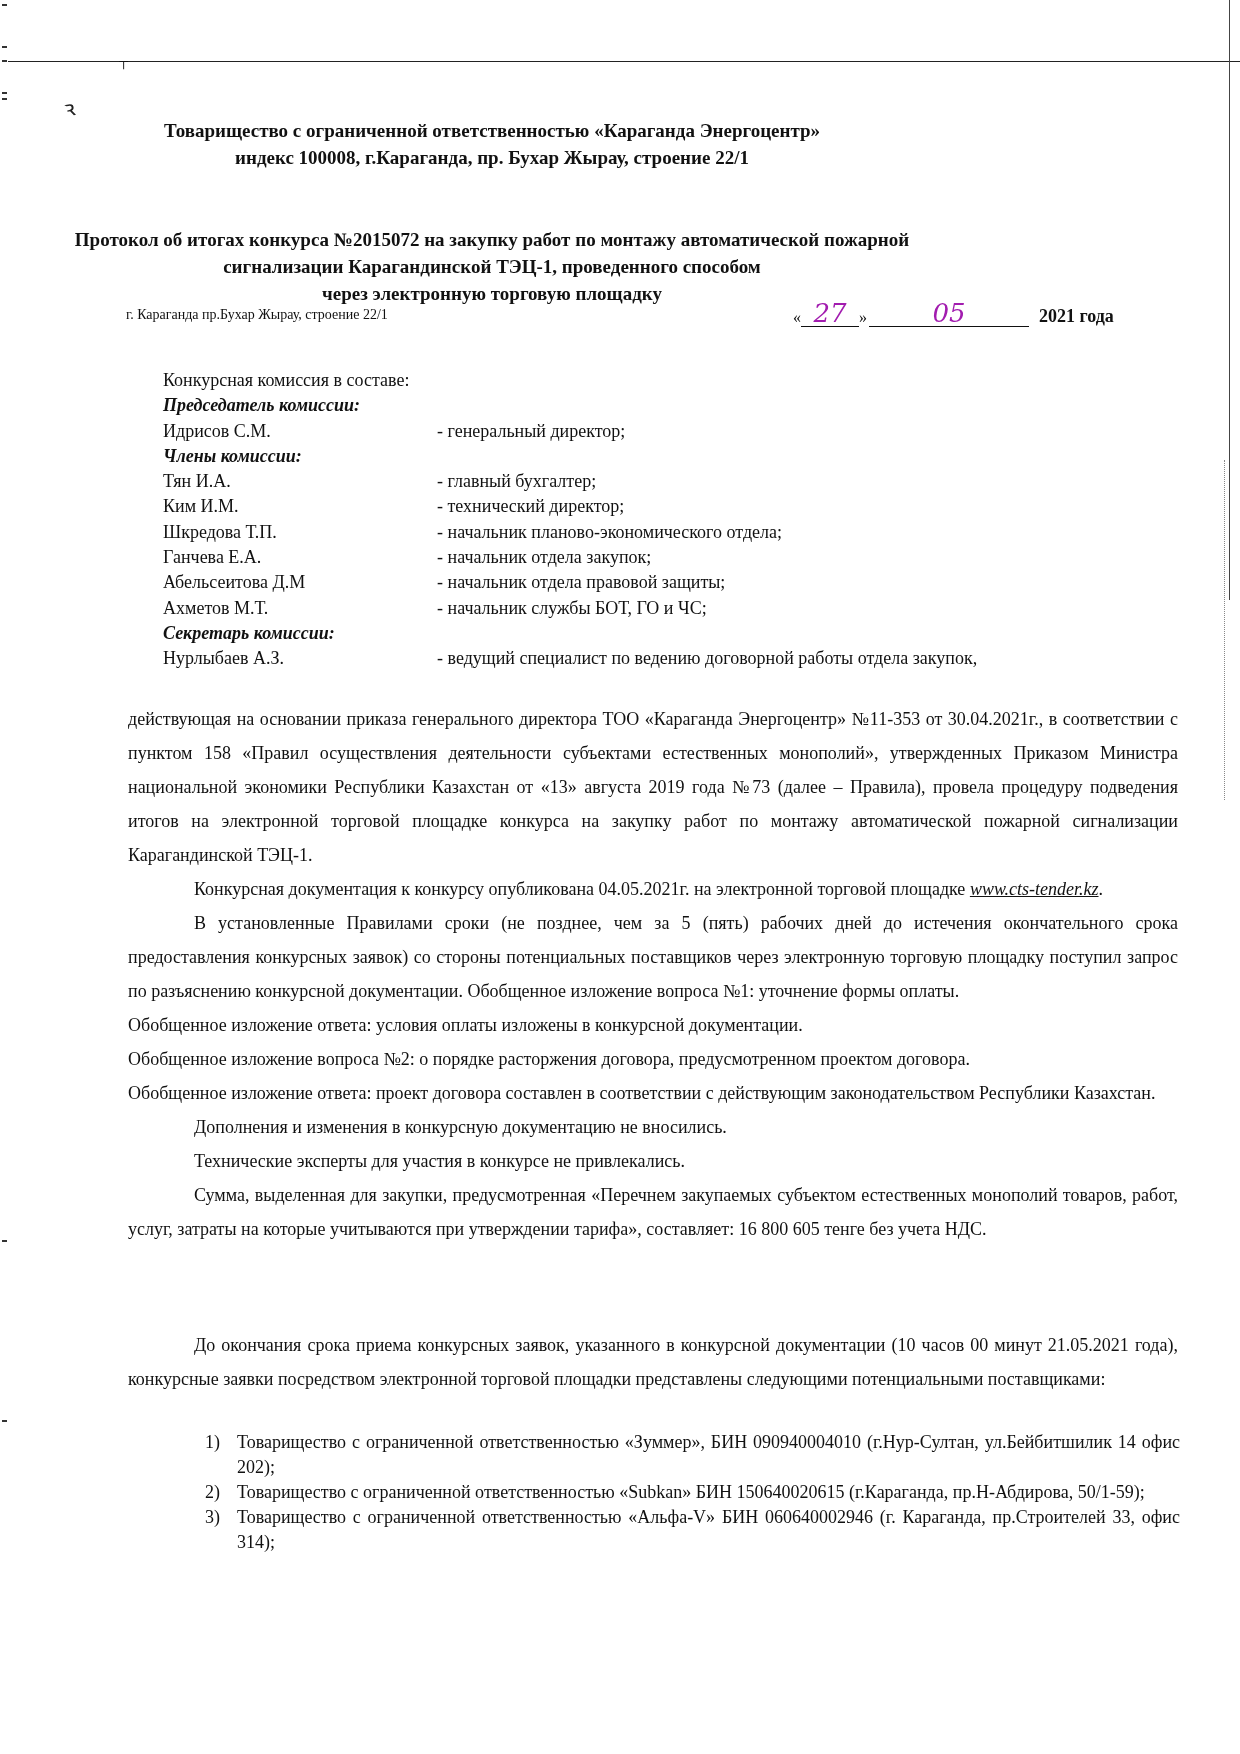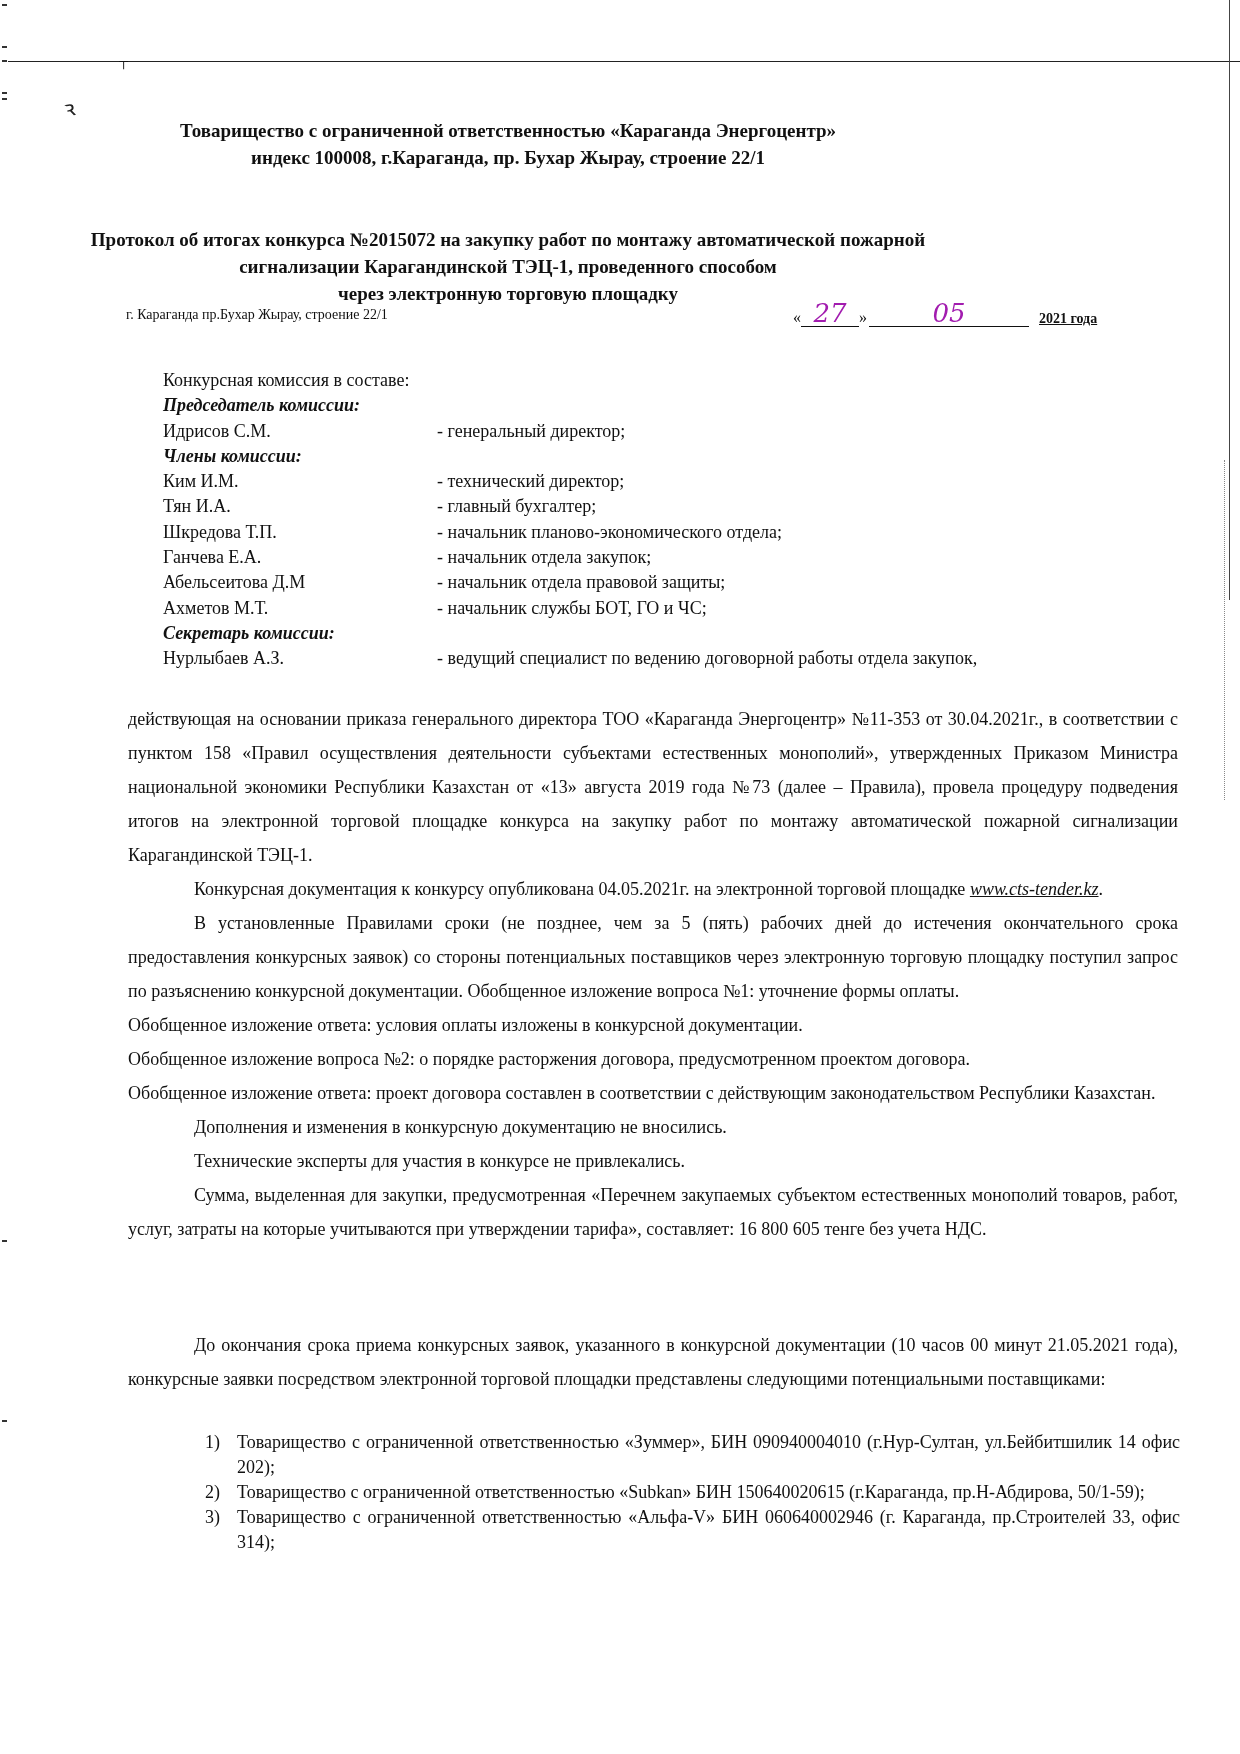--- a/index.html
+++ b/index.html
@@ -9,31 +9,31 @@
     color: #111111;
   }
   .page { position: absolute; left: 0; top: 0; width: 1240px; height: 1754px; }
   .scan-top-line { position: absolute; left: 8px; top: 61px; width: 1232px; height: 1px; background: #222; }
   .scan-right-line { position: absolute; right: 10px; top: 0; width: 1px; height: 600px; background: #444; }
   .scan-right-dots { position: absolute; right: 14px; top: 460px; width: 1px; height: 340px; border-left: 1px dotted #888; }
   .edge-mark { position: absolute; left: 2px; width: 5px; height: 2px; background: #333; }
   .scribble { position: absolute; left: 64px; top: 92px; font-size: 22px; transform: rotate(-12deg); color: #222; }
   .tick-mark { position: absolute; left: 118px; top: 58px; font-size: 12px; }
 
-  .header { position: absolute; left: 16px; width: 984px; text-align: center; font-weight: bold; font-size: 19px; line-height: 27px; }
+  .header { position: absolute; left: 0; width: 984px; text-align: center; font-weight: bold; font-size: 19px; line-height: 27px; }
   .h-org { top: 117px; }
   .h-title { top: 202px; margin-top: 24px; }
 
   .place-line { position: absolute; top: 307px; left: 126px; font-weight: normal; font-size: 14px; }
   .date-line { position: absolute; top: 300px; left: 793px; width: 372px; font-size: 18px; display: flex; align-items: flex-end; }
   .date-field { display: inline-block; border-bottom: 1px solid #111; text-align: center; font-family: "DejaVu Serif", serif; font-style: italic; font-size: 26px; line-height: 26px; color: #a21caf; }
   .date-day { width: 58px; }
   .date-month { width: 160px; margin-left: 2px; }
   .date-quote { font-size: 16px; }
-  .date-year { font-weight: bold; margin-left: 10px; font-size: 14px; text-decoration: underline; }
+  .date-year { font-weight: bold; margin-left: 10px; font-size: 18px; }
 
   .commission { position: absolute; top: 368px; left: 163px; font-size: 18px; line-height: 25.3px; }
   .commission .row { display: flex; gap: 21px; }
   .commission .name { width: 253px; }
   .commission .role-head { font-weight: bold; font-style: italic; }
 
   .body-text { position: absolute; left: 128px; width: 1050px; font-size: 18px; line-height: 34px; text-align: justify; }
   .body-text p { margin: 0; }
   .indent { text-indent: 66px; }
   .link { font-style: italic; text-decoration: underline; }
@@ -84,26 +84,26 @@
 
   <div class="commission">
     <div>Конкурсная комиссия в составе:</div>
     <div class="role-head">Председатель комиссии:</div>
     <div class="row">
       <span class="name">Идрисов С.М.</span>
       <span>- генеральный директор;</span>
     </div>
     <div class="role-head">Члены комиссии:</div>
     <div class="row">
+      <span class="name">Тян И.А.</span>
+      <span>- главный бухгалтер;</span>
+    </div>
+    <div class="row">
       <span class="name">Ким И.М.</span>
       <span>- технический директор;</span>
-    </div>
-    <div class="row">
-      <span class="name">Тян И.А.</span>
-      <span>- главный бухгалтер;</span>
     </div>
     <div class="row">
       <span class="name">Шкредова Т.П.</span>
       <span>- начальник планово-экономического отдела;</span>
     </div>
     <div class="row">
       <span class="name">Ганчева Е.А.</span>
       <span>- начальник отдела закупок;</span>
     </div>
     <div class="row">

